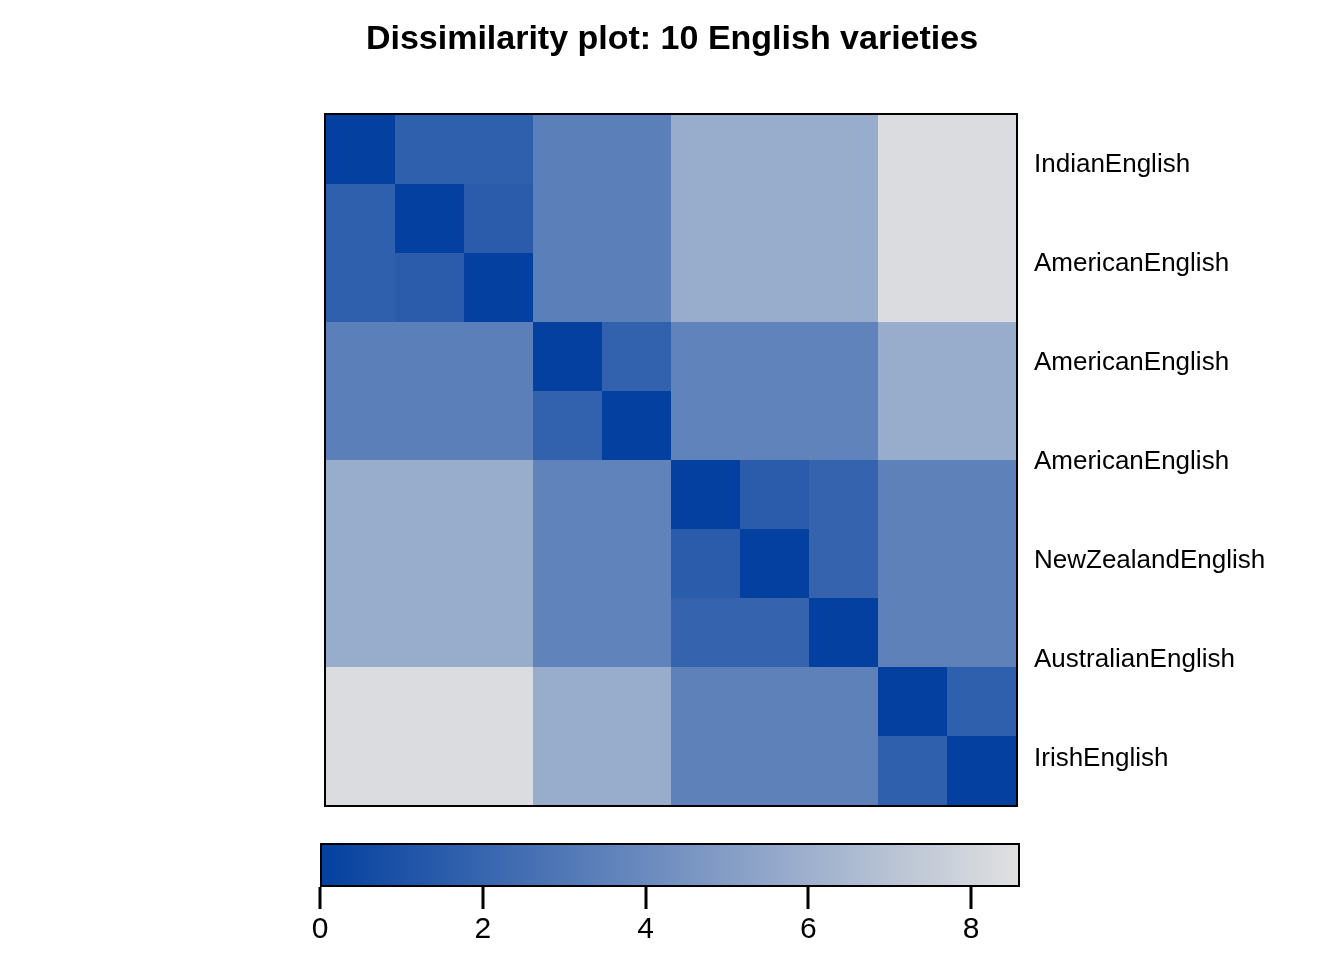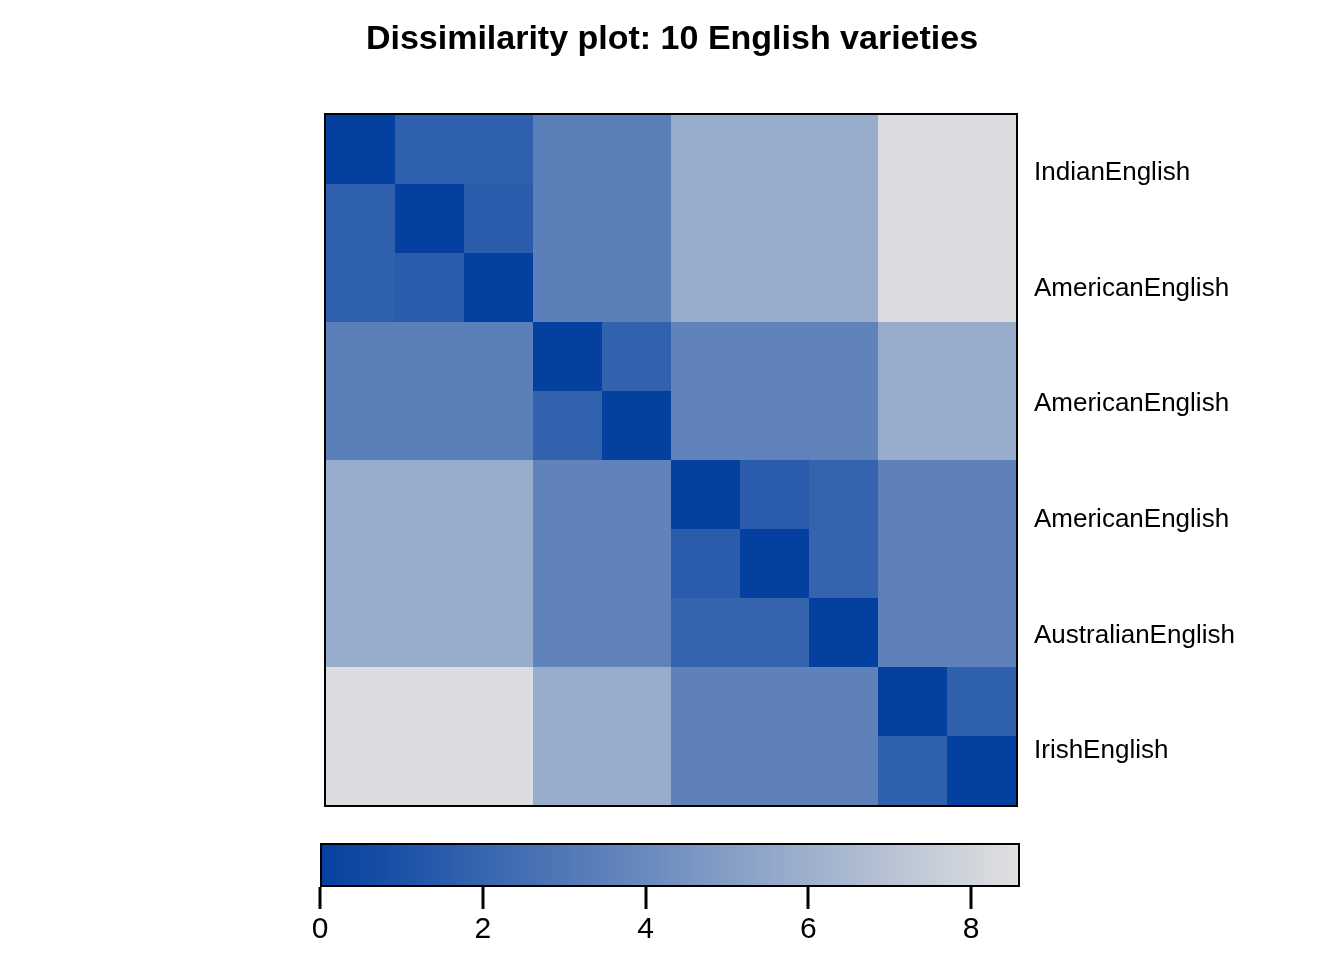--- a/index.html
+++ b/index.html
@@ -230,20 +230,21 @@
         <div class="hm-cell" style="background: rgb(47, 96, 173);"></div>
         <div class="hm-cell" style="background: rgb(4, 64, 160);"></div>
       </div>
   </div>
 
   <div id="row-labels">
       <div class="row-label">IndianEnglish</div>
       <div class="row-label">AmericanEnglish</div>
       <div class="row-label">AmericanEnglish</div>
       <div class="row-label">AmericanEnglish</div>
+      <div class="row-label">NewZealandEnglish</div>
       <div class="row-label">AustralianEnglish</div>
       <div class="row-label">IrishEnglish</div>
     </div>
 
   <div id="colorbar-wrap">
     <div id="colorbar-gradient" style="background: linear-gradient(to right, rgb(4, 64, 160) 0%, rgb(15, 72, 163) 5%, rgb(26, 80, 166) 10%, rgb(37, 88, 170) 15%, rgb(48, 96, 173) 20%, rgb(59, 104, 176) 25%, rgb(70, 112, 179) 30%, rgb(81, 120, 182) 35%, rgb(92, 128, 186) 40%, rgb(103, 136, 189) 45%, rgb(114, 144, 192) 50%, rgb(125, 152, 195) 55%, rgb(136, 160, 198) 60%, rgb(147, 168, 202) 65%, rgb(158, 176, 205) 70%, rgb(169, 184, 208) 75%, rgb(180, 192, 211) 80%, rgb(191, 200, 214) 85%, rgb(202, 208, 218) 90%, rgb(213, 216, 221) 95%, rgb(224, 224, 224) 100%);"></div>
   </div>
 
   <div id="colorbar-axis">
       <div class="cb-tick" style="left: 0px;"></div>

